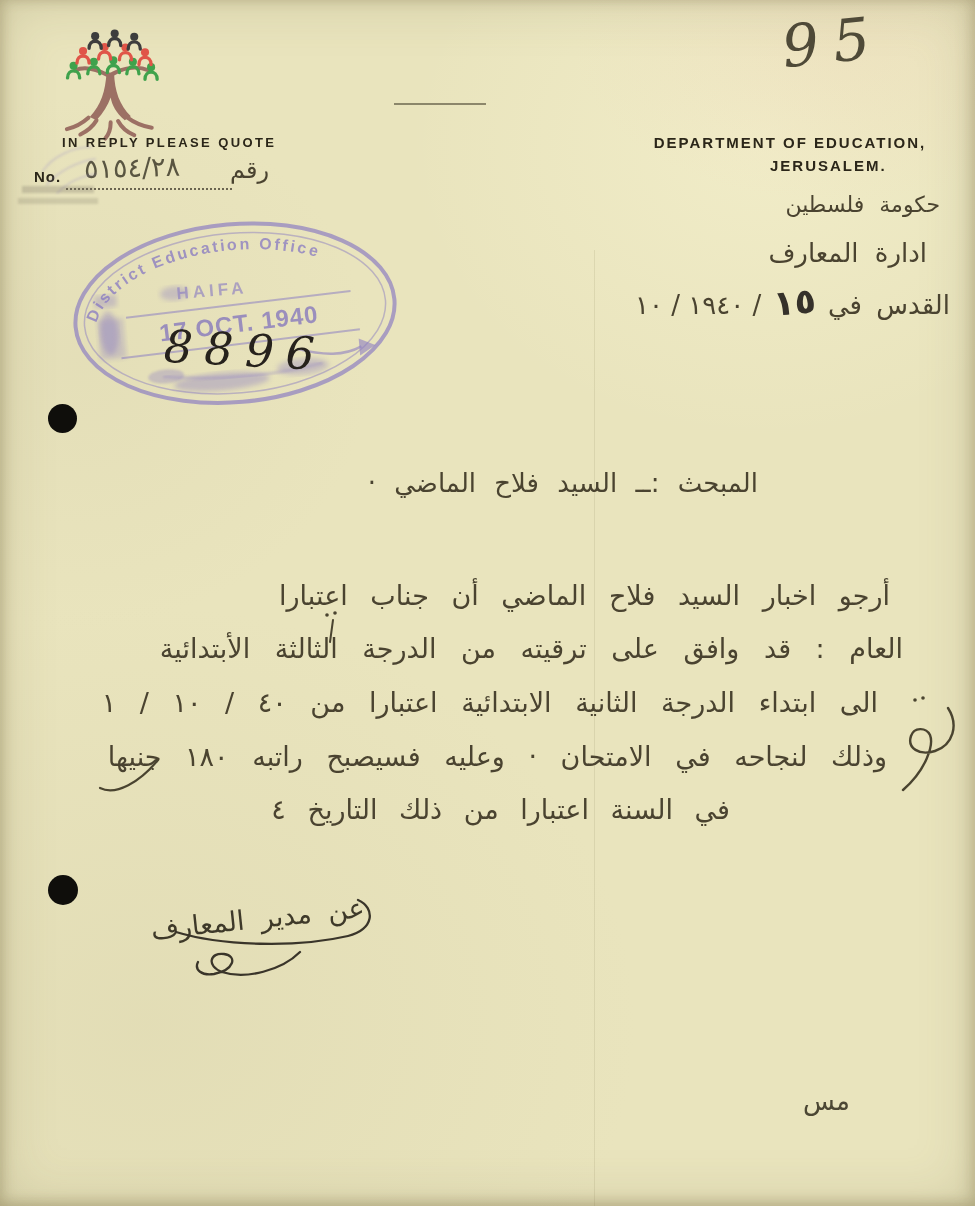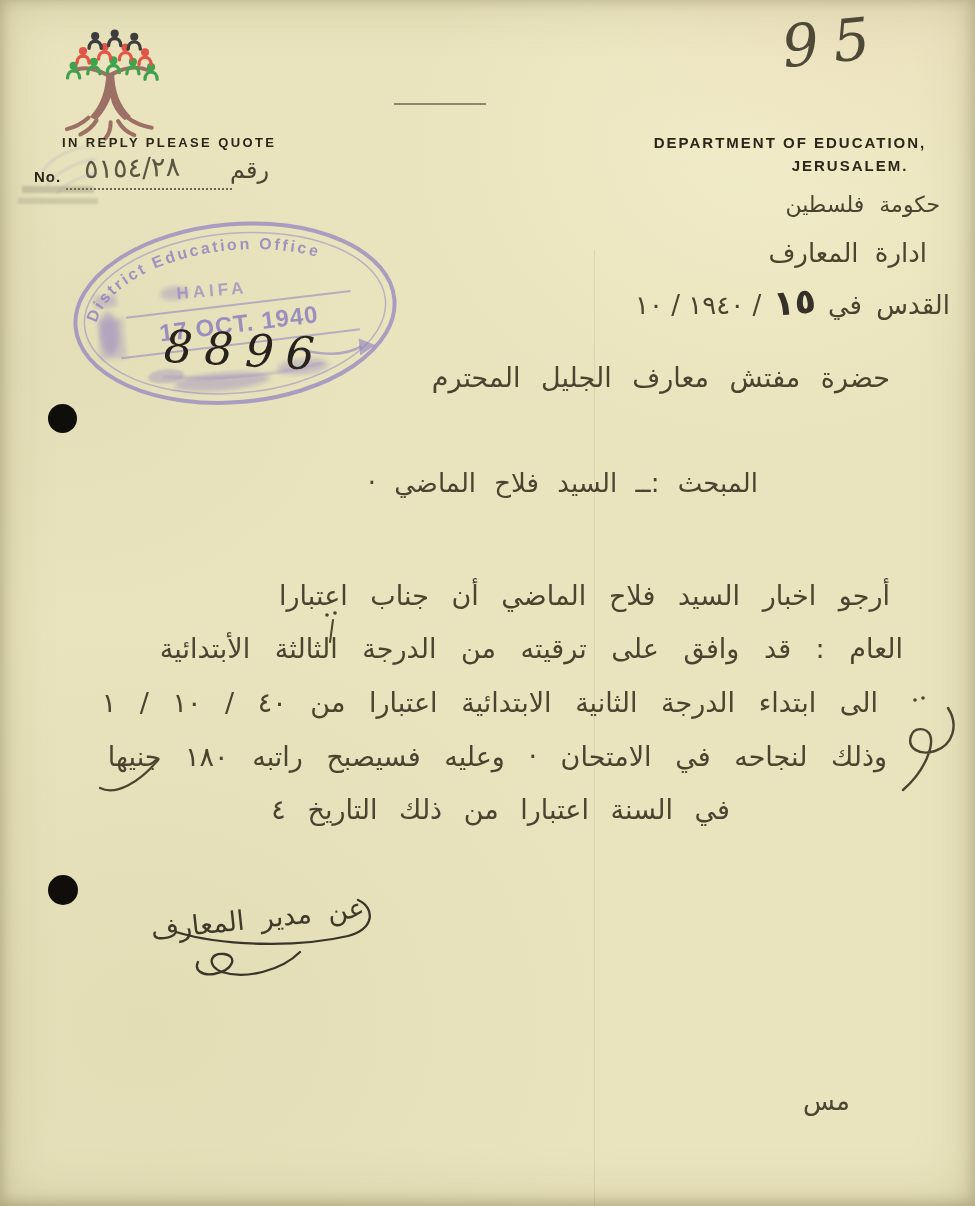--- a/index.html
+++ b/index.html
@@ -91,21 +91,21 @@
   <svg class="abs faint" style="left:16px;top:128px;" width="120" height="90" viewBox="0 0 120 90">
     <g stroke="#9b8fc7" fill="none" stroke-width="2" opacity=".55" transform="rotate(-24 60 45)">
       <path d="M 30 30 C 45 20 70 20 85 28"></path>
       <path d="M 28 44 C 45 36 66 35 84 40 M 34 56 C 48 50 64 50 78 54"></path>
     </g>
   </svg>
   <div class="abs" style="left:22px;top:186px;width:72px;height:7px;background:rgba(118,112,96,.28);filter:blur(1px);"></div>
   <div class="abs" style="left:18px;top:198px;width:80px;height:6px;background:rgba(118,112,96,.22);filter:blur(1px);"></div>
 
   <div class="abs lat" style="left:610px;top:134px;width:360px;text-align:center;font-size:15px;letter-spacing:2px;">DEPARTMENT OF EDUCATION,</div>
-  <div class="abs lat" style="left:770px;top:157px;width:160px;text-align:center;font-size:15px;letter-spacing:2px;">JERUSALEM.</div>
+  <div class="abs lat" style="left:770px;top:157px;width:160px;font-size:15px;letter-spacing:2px;">JERUSALEM.</div>
 
   <div class="abs ar" style="right:35px;top:192px;font-size:22px;word-spacing:8px;">حكومة فلسطين</div>
   <div class="abs ar" style="right:48px;top:238px;font-size:26px;word-spacing:8px;">ادارة المعارف</div>
   <div class="abs ar" style="right:25px;top:282px;display:flex;direction:rtl;align-items:baseline;gap:12px;">
     <span style="font-size:26px;word-spacing:6px;">القدس في</span>
     <span style="font-size:35px;font-weight:bold;color:#35312a;transform:rotate(-5deg);display:inline-block;">١٥</span>
     <span dir="ltr" style="font-size:26px;">١٩٤٠ / ١٠ /</span>
   </div>
 
   <div class="stamp-wrap">
@@ -138,21 +138,20 @@
       <ellipse cx="232" cy="152" rx="26" ry="8" fill="#8d7fc2" opacity=".35" filter="url(#b2)"></ellipse>
       <ellipse cx="95" cy="150" rx="18" ry="7" fill="#8d7fc2" opacity=".35" filter="url(#b1)"></ellipse>
       <path d="M 92 150 C 140 158 200 160 252 150" stroke="#8d7fc2" stroke-width="3" opacity=".3" fill="none" filter="url(#b1)"></path>
     </svg>
   </div>
   <div class="stamp-num">8896</div>
 
   <div class="dot" style="left:48px;top:404px;width:29px;height:29px;"></div>
   <div class="dot" style="left:48px;top:875px;width:30px;height:30px;"></div>
 
-  <div class="abs ar" style="right:85px;top:362px;font-size:27px;word-spacing:12px;">حضرة مفتش معارف الجليل المحترم</div>
 
   <div class="abs ar" style="right:217px;top:468px;font-size:26px;word-spacing:10px;">المبحث :ــ السيد فلاح الماضي ·</div>
 
   <div class="bline ar" style="right:85px;top:576px;word-spacing:14px;">أرجو اخبار السيد فلاح الماضي أن جناب اعتبارا</div>
   <div class="bline ar" style="right:72px;top:629px;word-spacing:16px;">العام : قد وافق على ترقيته من الدرجة الثالثة الأبتدائية</div>
   <div class="bline ar" style="right:97px;top:683px;word-spacing:15px;">
     <span>الى ابتداء الدرجة الثانية الابتدائية اعتبارا من</span>
     <span dir="ltr">٤٠ / ١٠ / ١</span>
   </div>
   <div class="bline ar" style="right:88px;top:737px;word-spacing:15px;">وذلك لنجاحه في الامتحان · وعليه فسيصبح راتبه ١٨٠ جنيها</div>

